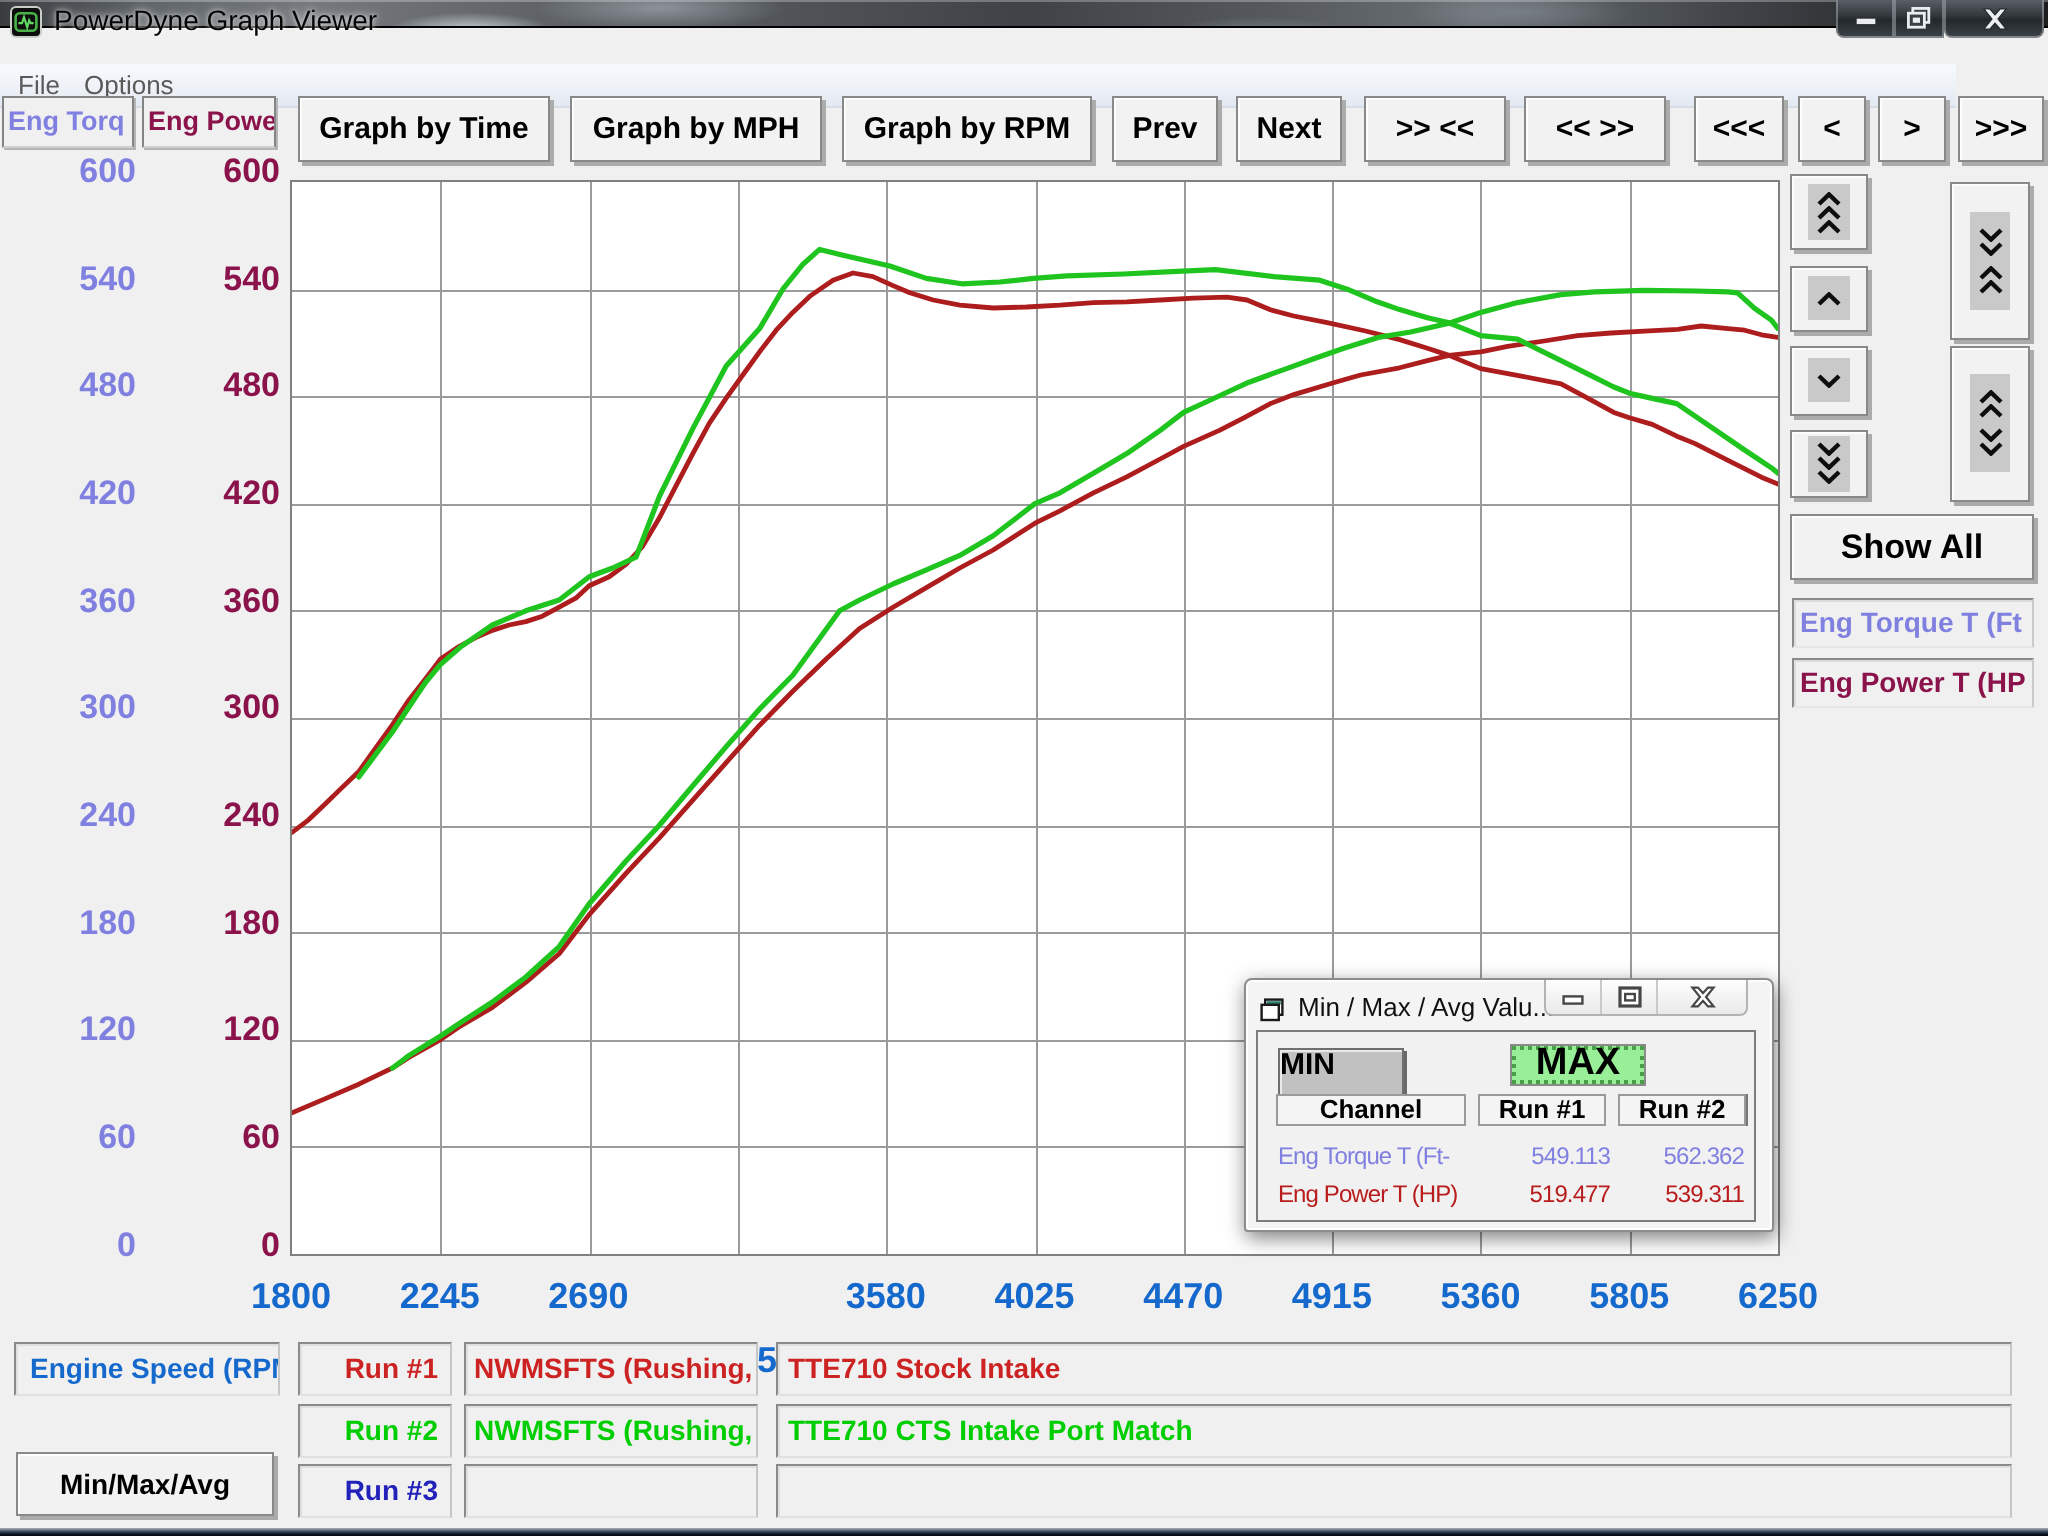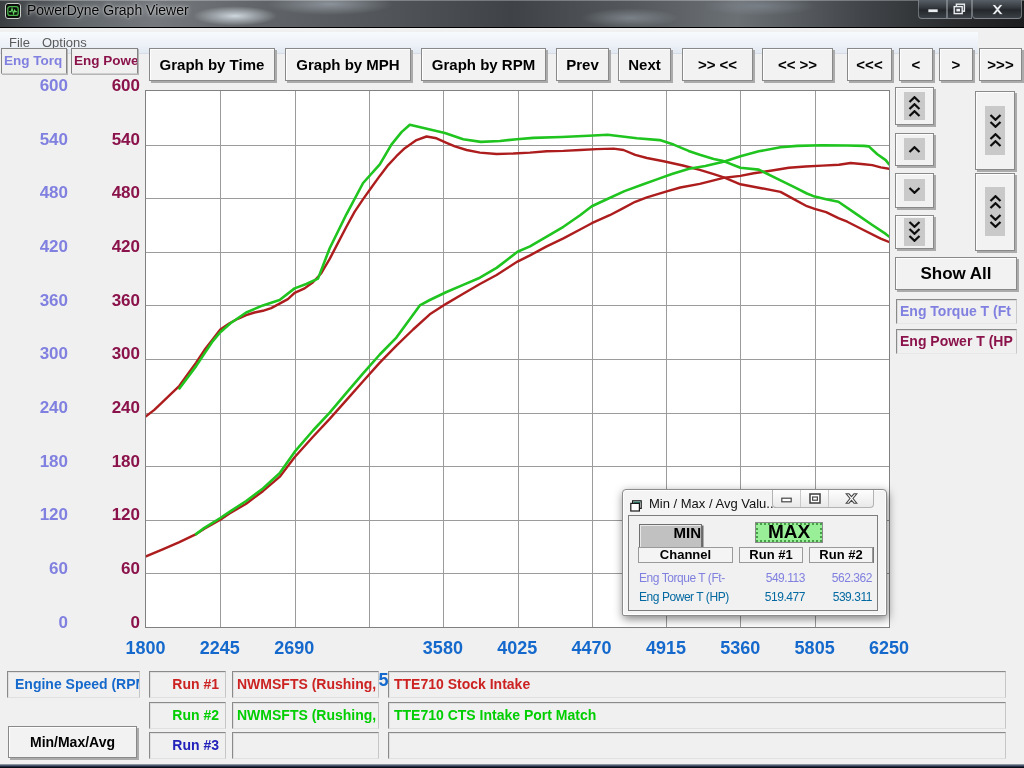--- a/index.html
+++ b/index.html
@@ -1,20 +1,20 @@
 <!DOCTYPE html>
 <html><head>
 <meta charset="utf-8">
 <style>
   * { margin:0; padding:0; box-sizing:border-box; }
   html,body { width:1024px; height:768px; overflow:hidden; }
   body { font-family:"Liberation Sans", sans-serif; background:#f0f0f0; position:relative; }
 
   
-  #titlebar { position:absolute; left:0; top:0; width:1024px; height:28px;
+  #titlebar { position:absolute; left:0; top:0; width:1024px; height:14px;
     background:
       radial-gradient(60px 14px at 235px 16px, rgba(225,235,242,0.85), rgba(225,235,242,0) 70%),
       radial-gradient(90px 16px at 330px 4px, rgba(190,200,210,0.5), rgba(190,200,210,0) 70%),
       radial-gradient(70px 14px at 630px 18px, rgba(170,180,190,0.45), rgba(170,180,190,0) 70%),
       radial-gradient(80px 14px at 760px 6px, rgba(150,160,170,0.4), rgba(150,160,170,0) 70%),
       linear-gradient(90deg,#3a3d40 0%,#606569 7%,#75797d 15%,#606468 26%,#515559 38%,#3f4347 50%,#55595d 62%,#6b7075 72%,#42464a 84%,#27292b 94%,#1b1d1f 100%);
     border-bottom:1px solid #000; }
   #titlebar:before { content:""; position:absolute; left:0; top:0; width:100%; height:1px; background:rgba(255,255,255,0.28); }
   #app-icon { position:absolute; left:5px; top:3px; width:16px; height:16px; }
   #title-text { position:absolute; left:27px; top:2px; font-size:14px; color:#050505;
@@ -87,35 +87,35 @@
   #dlg-title { position:absolute; left:26px; top:6px; font-size:13px; color:#111; white-space:nowrap; }
   #dlg-caps { position:absolute; right:12px; top:0; width:102px; height:18px;
     border:1px solid #b3b3b3; border-top:none; border-radius:0 0 4px 4px;
     background:linear-gradient(#fefefe,#e9e9e9); display:flex; }
   .dlg-cap { flex:1; display:flex; align-items:center; justify-content:center; border-right:1px solid #c9c9c9; }
   .dlg-cap:last-child { border-right:none; flex:1.6; }
   #dlg-client { position:absolute; left:5px; top:25px; width:250px; height:96px;
     background:#f1f1f1; border:1px solid #7d7d7d; }
   #min-btn { position:absolute; left:10px; top:7.5px; width:63px; height:34px; background:#c1c1c1;
     border:1px solid #6f6f6f; box-shadow:1.5px 1.5px 0 #6a6a6a, inset 1px 1px 0 #e9e9e9;
-    font-weight:bold; font-size:15px; text-align:right; line-height:16px; }
+    font-weight:bold; font-size:15px; text-align:left; line-height:16px; }
   #max-btn { position:absolute; left:127px; top:7px; width:66px; height:19px; background:#98ef98;
     border:2px dotted #46a046; outline:1px solid #8a8a8a;
     font-weight:bold; font-size:19px; text-align:center; line-height:14px; }
   .dlg-hdr { position:absolute; top:31px; height:16px; background:#f4f4f4; border:1px solid #9a9a9a;
     font-weight:bold; font-size:13px; text-align:center; line-height:14px; }
   #hdr-channel { left:9px; width:95px; }
   #hdr-run1 { left:110px; width:64px; }
   #hdr-run2 { left:180px; width:64px; box-shadow:1px 0 0 #777; }
   .dlg-row { position:absolute; height:14px; font-weight:normal; font-size:12px; letter-spacing:-0.45px; line-height:14px; white-space:nowrap; }
   .dlg-chan { left:10px; width:103px; overflow:hidden; }
   .dlg-v1 { left:110px; width:66px; text-align:right; }
   .dlg-v2 { left:180px; width:63px; text-align:right; }
   .drow-1 { top:54.5px; color:#8080e0; }
-  .drow-2 { top:74px; color:#0369a1; }
+  .drow-2 { top:74px; color:#b91c1c; }
 </style>
 </head>
 <body>
 
 <div id="titlebar">
   <span id="app-icon">
     <svg width="16" height="16" viewBox="0 0 16 16">
       <rect x="0.5" y="0.5" width="15" height="15" rx="2.5" fill="#0d0f0d" stroke="#c8cec8" stroke-width="1"></rect>
       <rect x="2.8" y="3.6" width="10.4" height="8.8" rx="2.2" fill="none" stroke="#49b349" stroke-width="1.3"></rect>
       <polyline points="4.2,8.6 6,8.6 7,5.6 8.6,10.6 9.6,7.2 10.4,8.6 11.8,8.6" fill="none" stroke="#62d862" stroke-width="1.1"></polyline>

